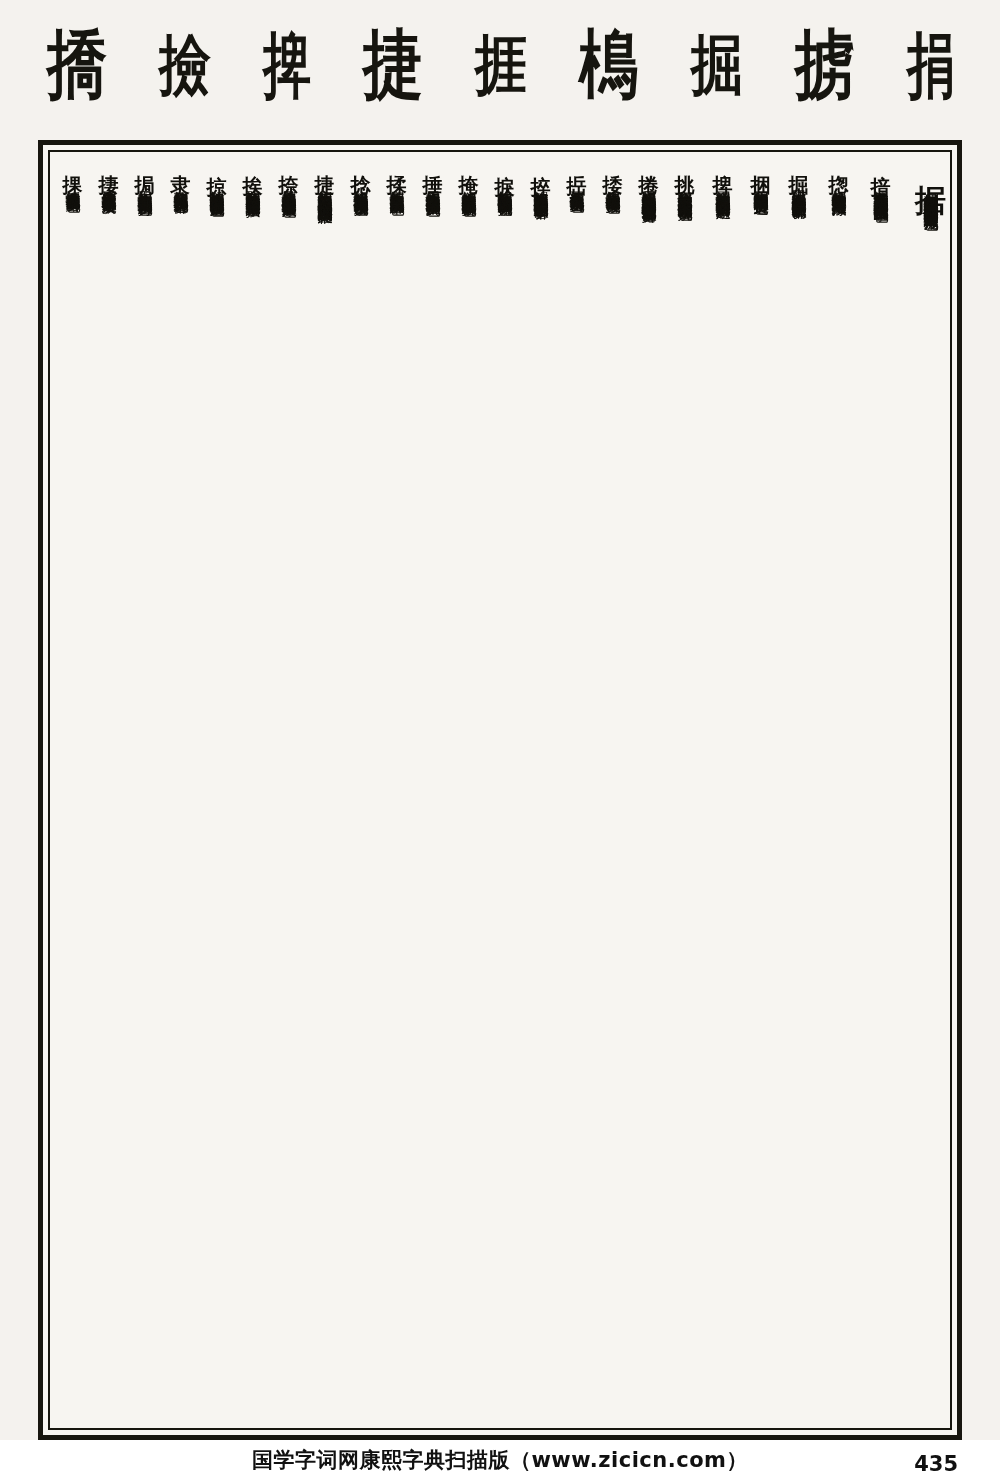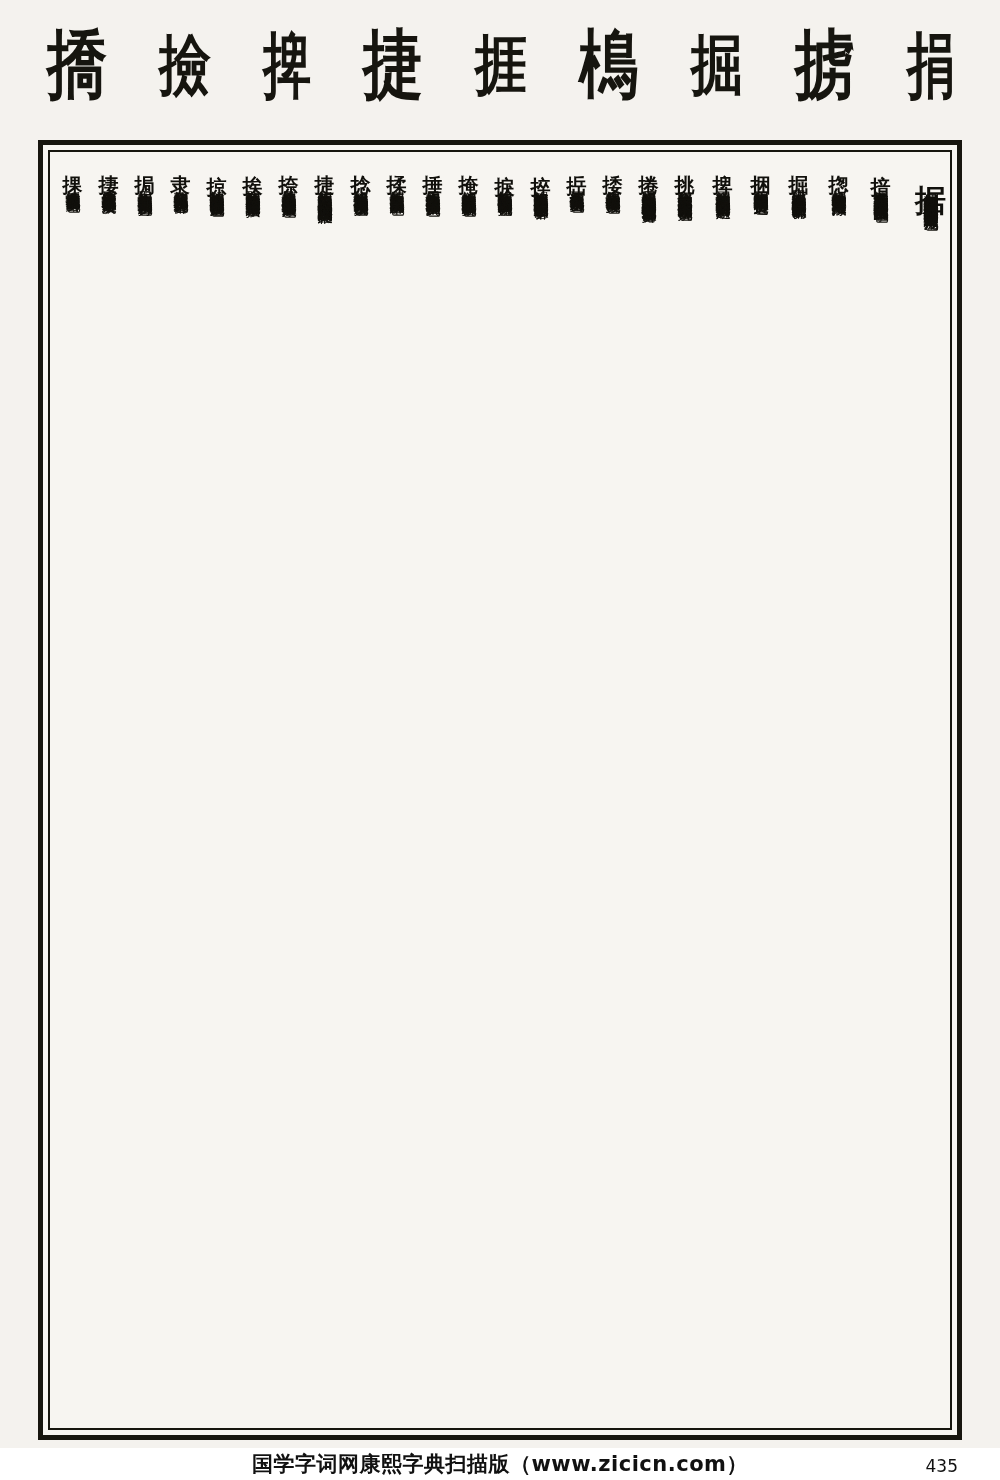--- a/index.html
+++ b/index.html
@@ -76,33 +76,33 @@
     display:inline-block;
     margin:2px 0;
   }
   .col .mid{
     font-size:20px;font-weight:bold;line-height:1.06;
     display:inline-block;margin:1px 0;
   }
 
   
   .footer{
-    position:absolute;left:0;bottom:0;width:1000px;height:32px;
+    position:absolute;left:0;bottom:0;width:1000px;height:40px;
     display:flex;align-items:center;justify-content:center;
     background:#ffffff;
   }
   .footer-text{
     font-family:"DejaVu Sans", sans-serif;
     font-size:21px;font-weight:bold;color:#111;
     letter-spacing:0.5px;
   }
   .page-num{
     position:absolute;right:42px;bottom:4px;
     font-family:"DejaVu Sans", sans-serif;
-    font-size:17px;color:#111;
+    font-size:21px;color:#111;font-weight:bold;
   }
 </style>
 </head>
 <body>
 
 <div class="page">
 
   <div class="seal-band">
     <span class="seal">撟</span>
     <span class="seal small">撿</span>

